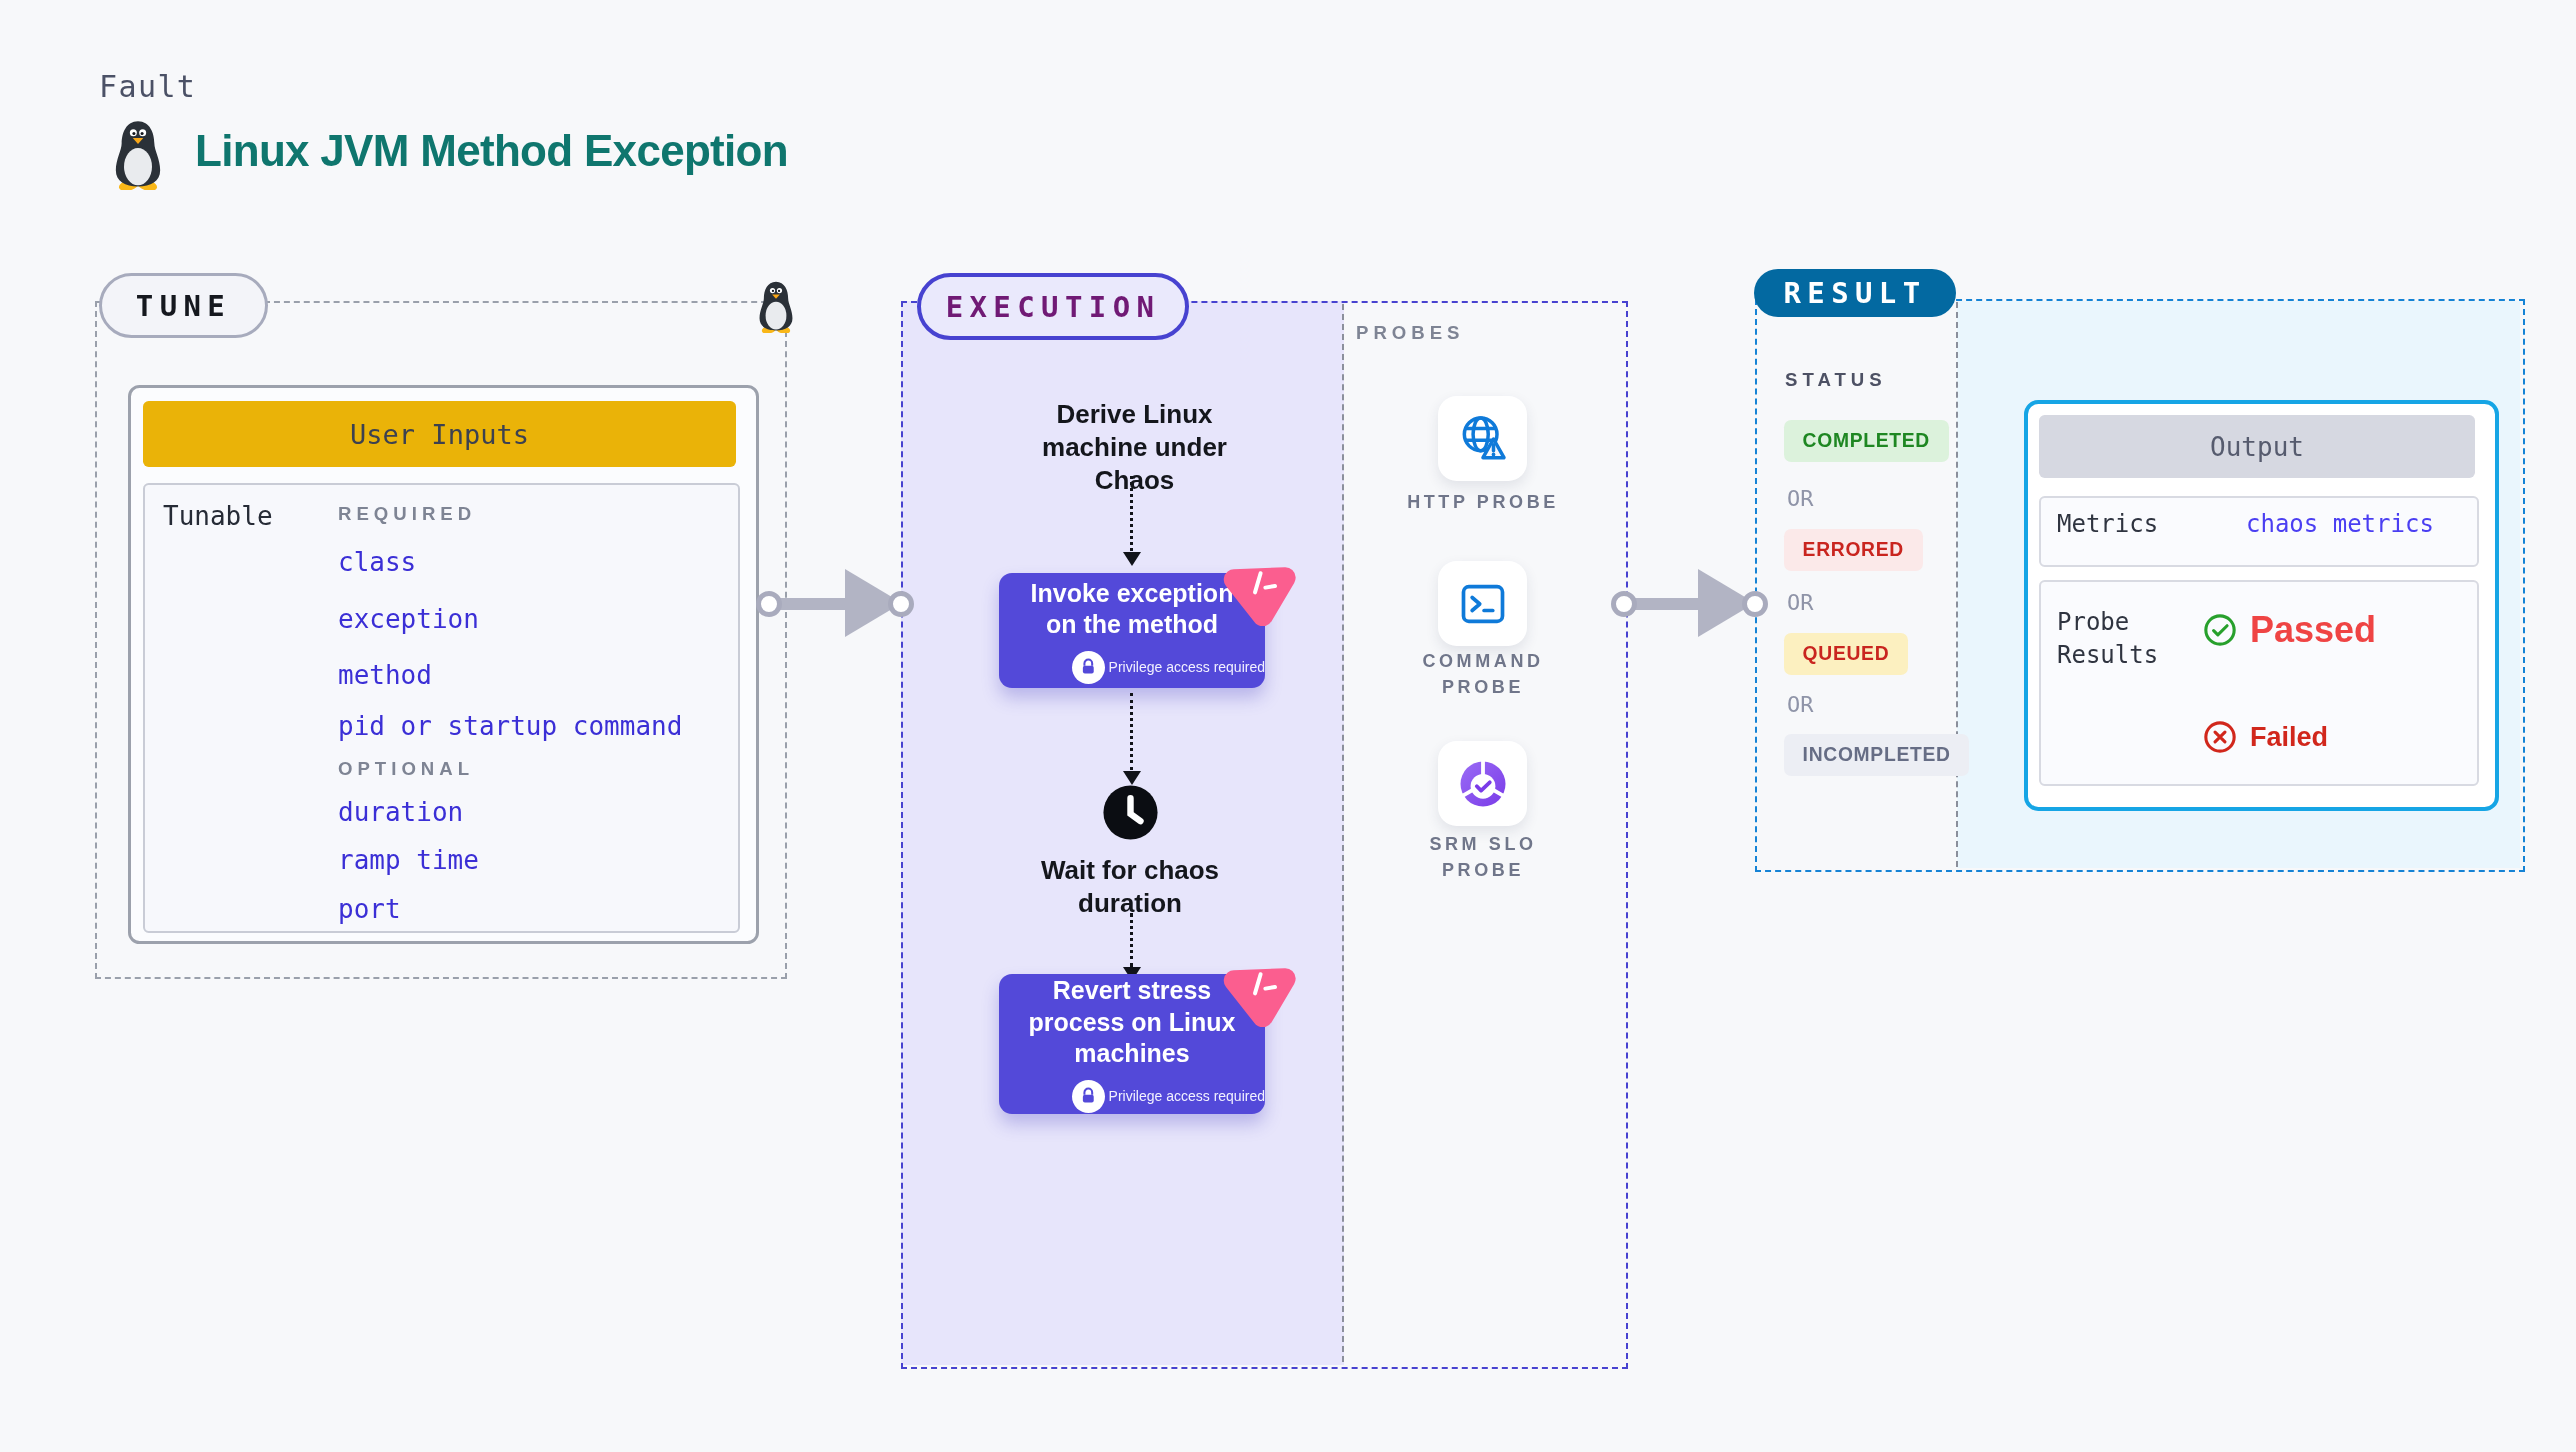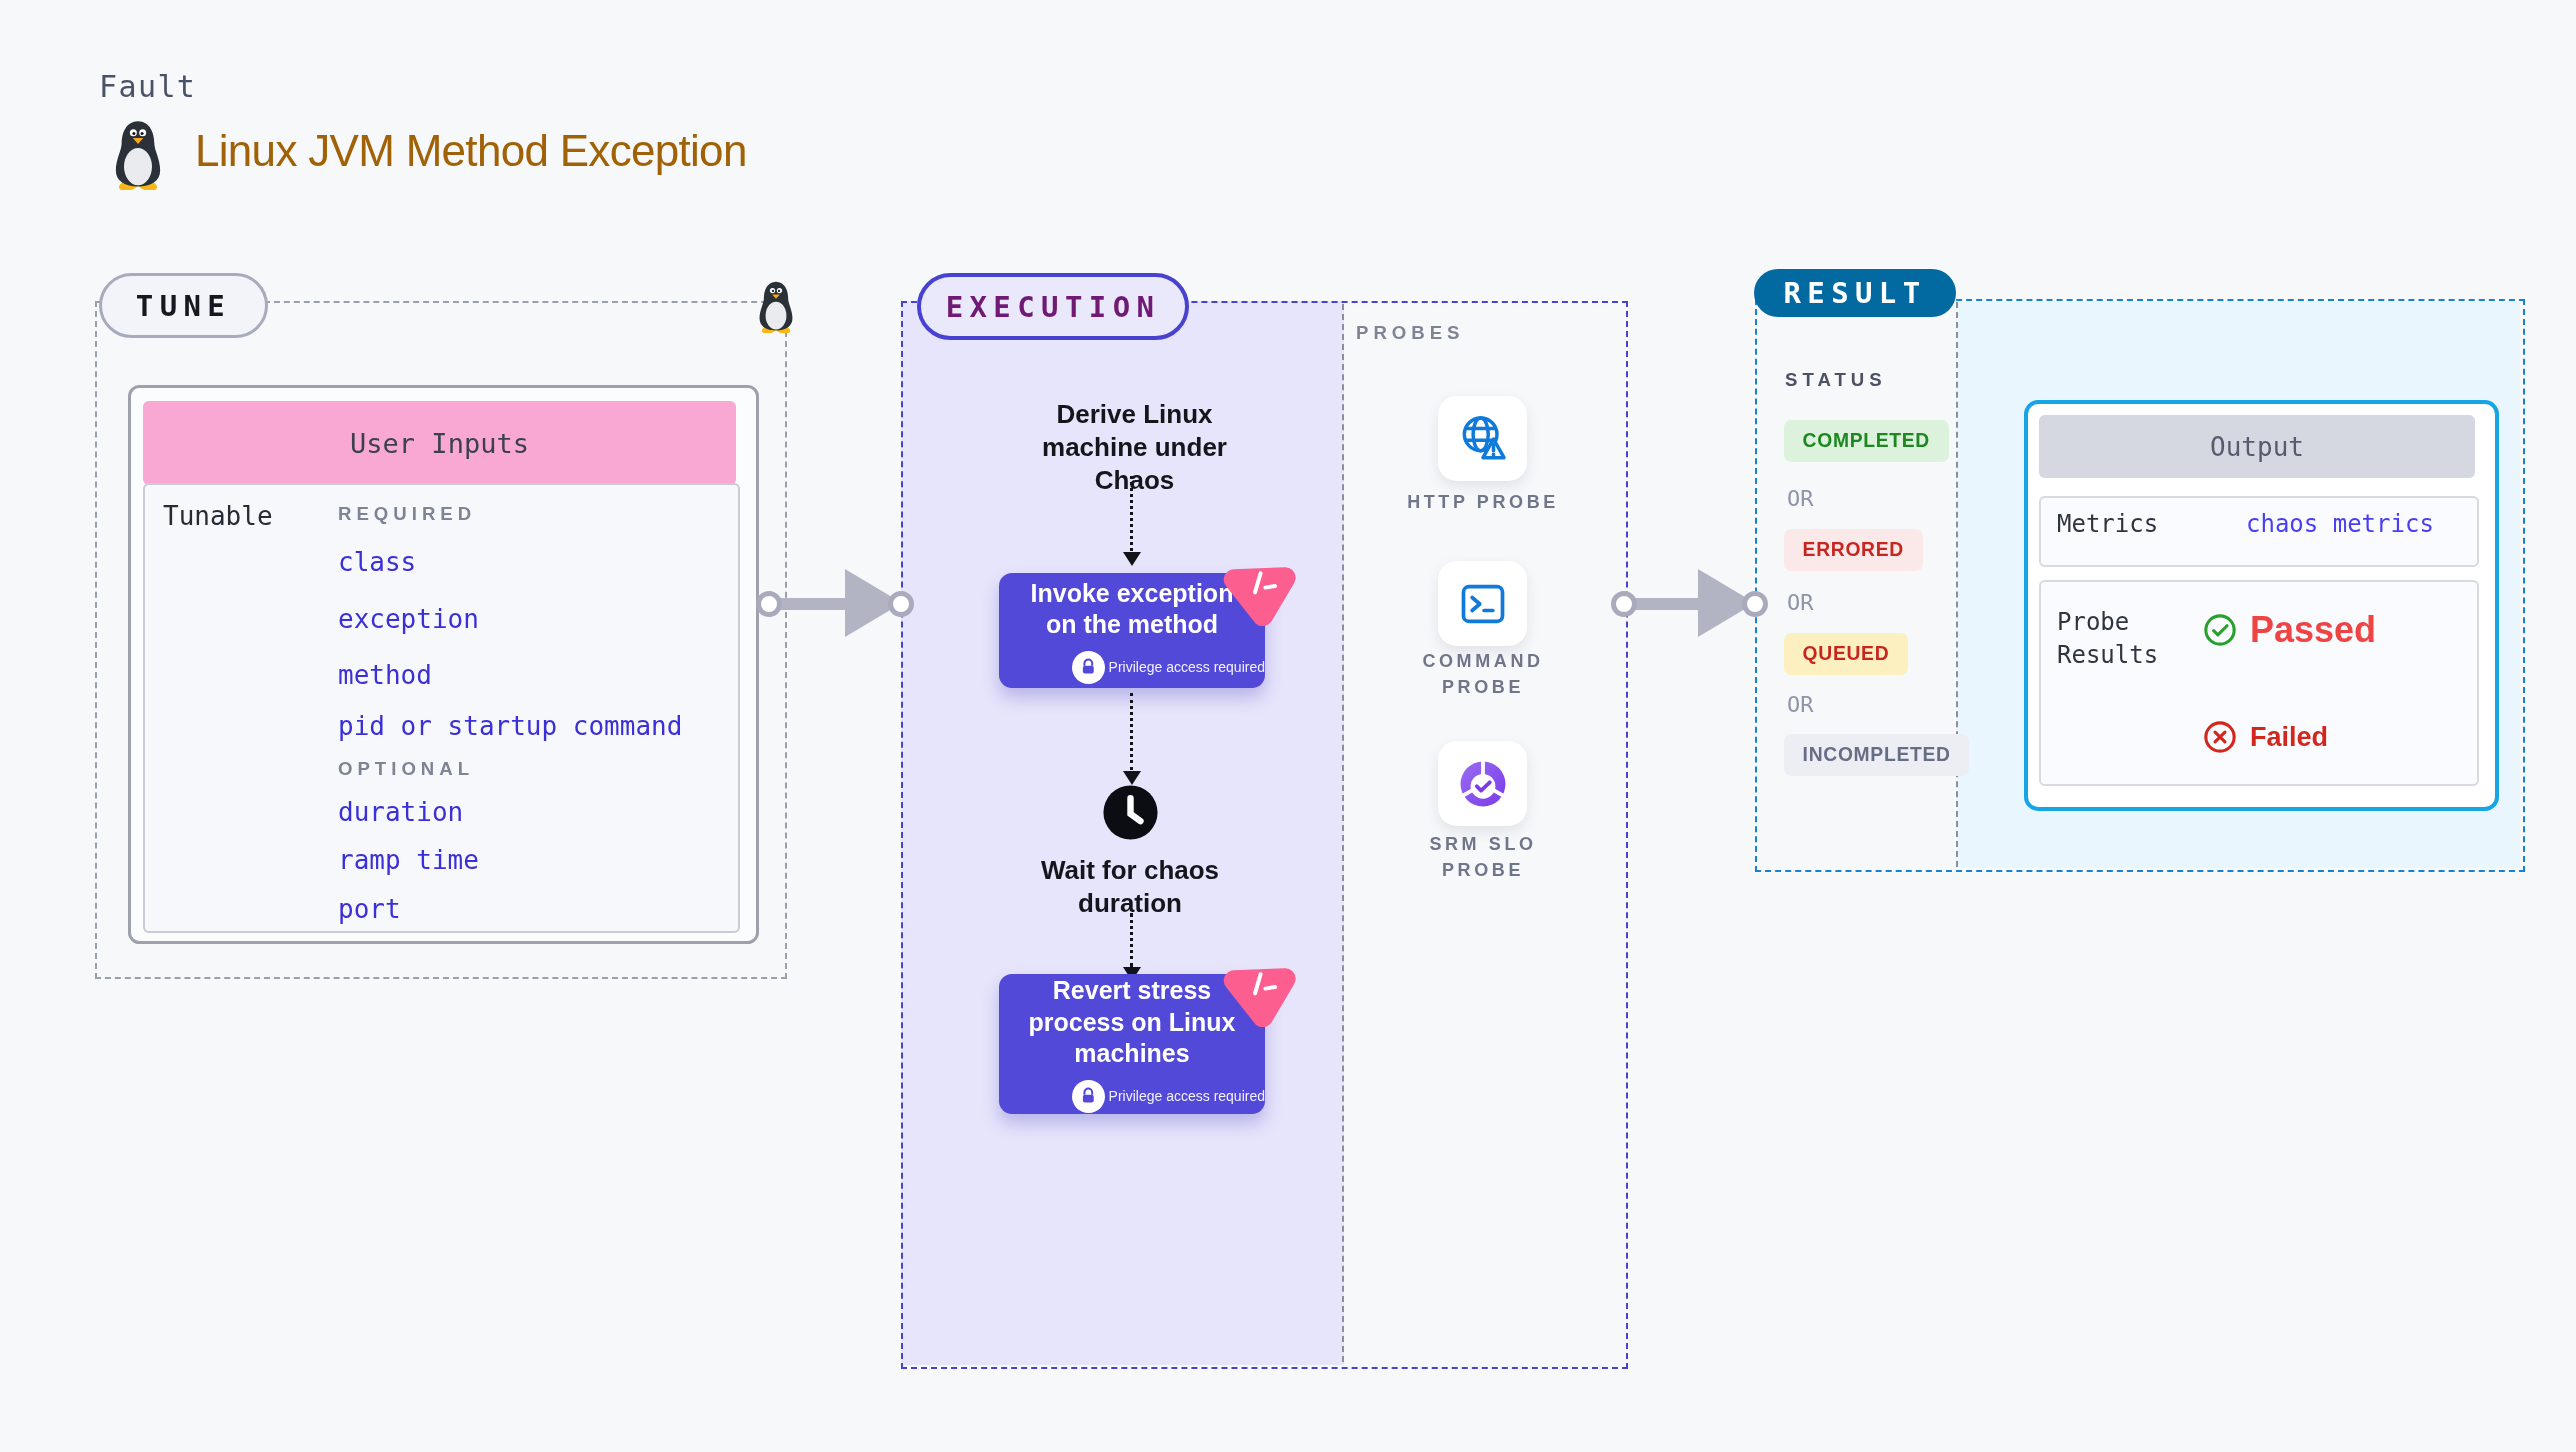--- a/index.html
+++ b/index.html
@@ -3,21 +3,21 @@
 <meta charset="utf-8">
 <style>
   html,body{margin:0;padding:0;background:#f7f8fa;}
   #app{position:relative;width:2576px;height:1452px;background:#f7f8fa;overflow:hidden;
        font-family:"Liberation Sans",sans-serif;color:#14171e;}
   .mono{font-family:"DejaVu Sans Mono",monospace;}
   .abs{position:absolute;}
 
   
   .kicker{left:99px;top:69px;font-size:30px;color:#4b5166;letter-spacing:1.4px;}
-  .page-title{left:195px;top:126px;font-size:44px;font-weight:normal;letter-spacing:-0.7px;color:#a16207;}
+  .page-title{left:195px;top:126px;font-size:44px;font-weight:bold;letter-spacing:-0.7px;color:#0f766e;}
 
   
   .pill{border-radius:43px;font-weight:bold;letter-spacing:6.4px;text-align:center;
         font-family:"DejaVu Sans Mono",monospace;display:flex;align-items:center;justify-content:center;}
   .pill-tune{left:99px;top:273px;width:163px;height:59px;background:#f3f4f9;border:3.6px solid #a7abbd;
              font-size:29px;color:#15181f;z-index:6;}
   .pill-exec{left:917px;top:273px;width:264px;height:59px;background:#eae9fc;border:4.3px solid #4742d0;
              font-size:29px;color:#701a75;z-index:6;}
   .pill-result{left:1754px;top:269px;width:202px;height:48px;background:#0369a1;border:none;
                font-size:29px;color:#ffffff;z-index:6;}
@@ -27,21 +27,21 @@
   .exec-box{left:901px;top:301px;width:723px;height:1064px;border:2.9px dashed #4742d0;z-index:1;}
   .exec-fill{left:901px;top:301px;width:443px;height:1064px;background:#e7e5fb;z-index:0;}
   .probes-divider{left:1342px;top:304px;width:0;height:1058px;border-left:2.9px dashed #8b8f9b;z-index:2;}
   .result-box{left:1755px;top:299px;width:766px;height:569px;border:2.9px dashed #1583d5;z-index:1;}
   .result-fill{left:1957px;top:301px;width:563px;height:567px;background:#eaf6fd;z-index:0;}
   .result-divider{left:1956px;top:302px;width:0;height:565px;border-left:2.9px dashed #8b8f9b;z-index:2;}
 
   
   .ui-card{left:128px;top:385px;width:625px;height:553px;background:#fbfcfe;border:3.6px solid #9ca1ac;
            border-radius:11.5px;z-index:3;}
-  .ui-head{left:143px;top:401px;width:593px;height:84px;background:#f9a8d4;border-radius:5.7px;
+  .ui-head{left:143px;top:401px;width:593px;height:66px;background:#eab308;border-radius:5.7px;
            display:flex;align-items:center;justify-content:center;font-size:27px;color:#3c4150;z-index:4;}
   .ui-table{left:143px;top:483px;width:593px;height:446px;background:#f7f8fc;border:2.1px solid #c9ccd6;
             border-radius:5.7px;z-index:4;}
   .tunable-label{left:163px;top:501px;font-size:26px;color:#262b36;z-index:5;}
   .small-cap{font-weight:bold;letter-spacing:5px;color:#7e8494;font-size:18.6px;}
   .req-label{left:338px;top:503px;z-index:5;}
   .opt-label{left:338px;top:758px;z-index:5;}
   .tun-item{left:338px;font-size:26px;color:#3b2fd6;z-index:5;cursor:pointer;}
 
   

